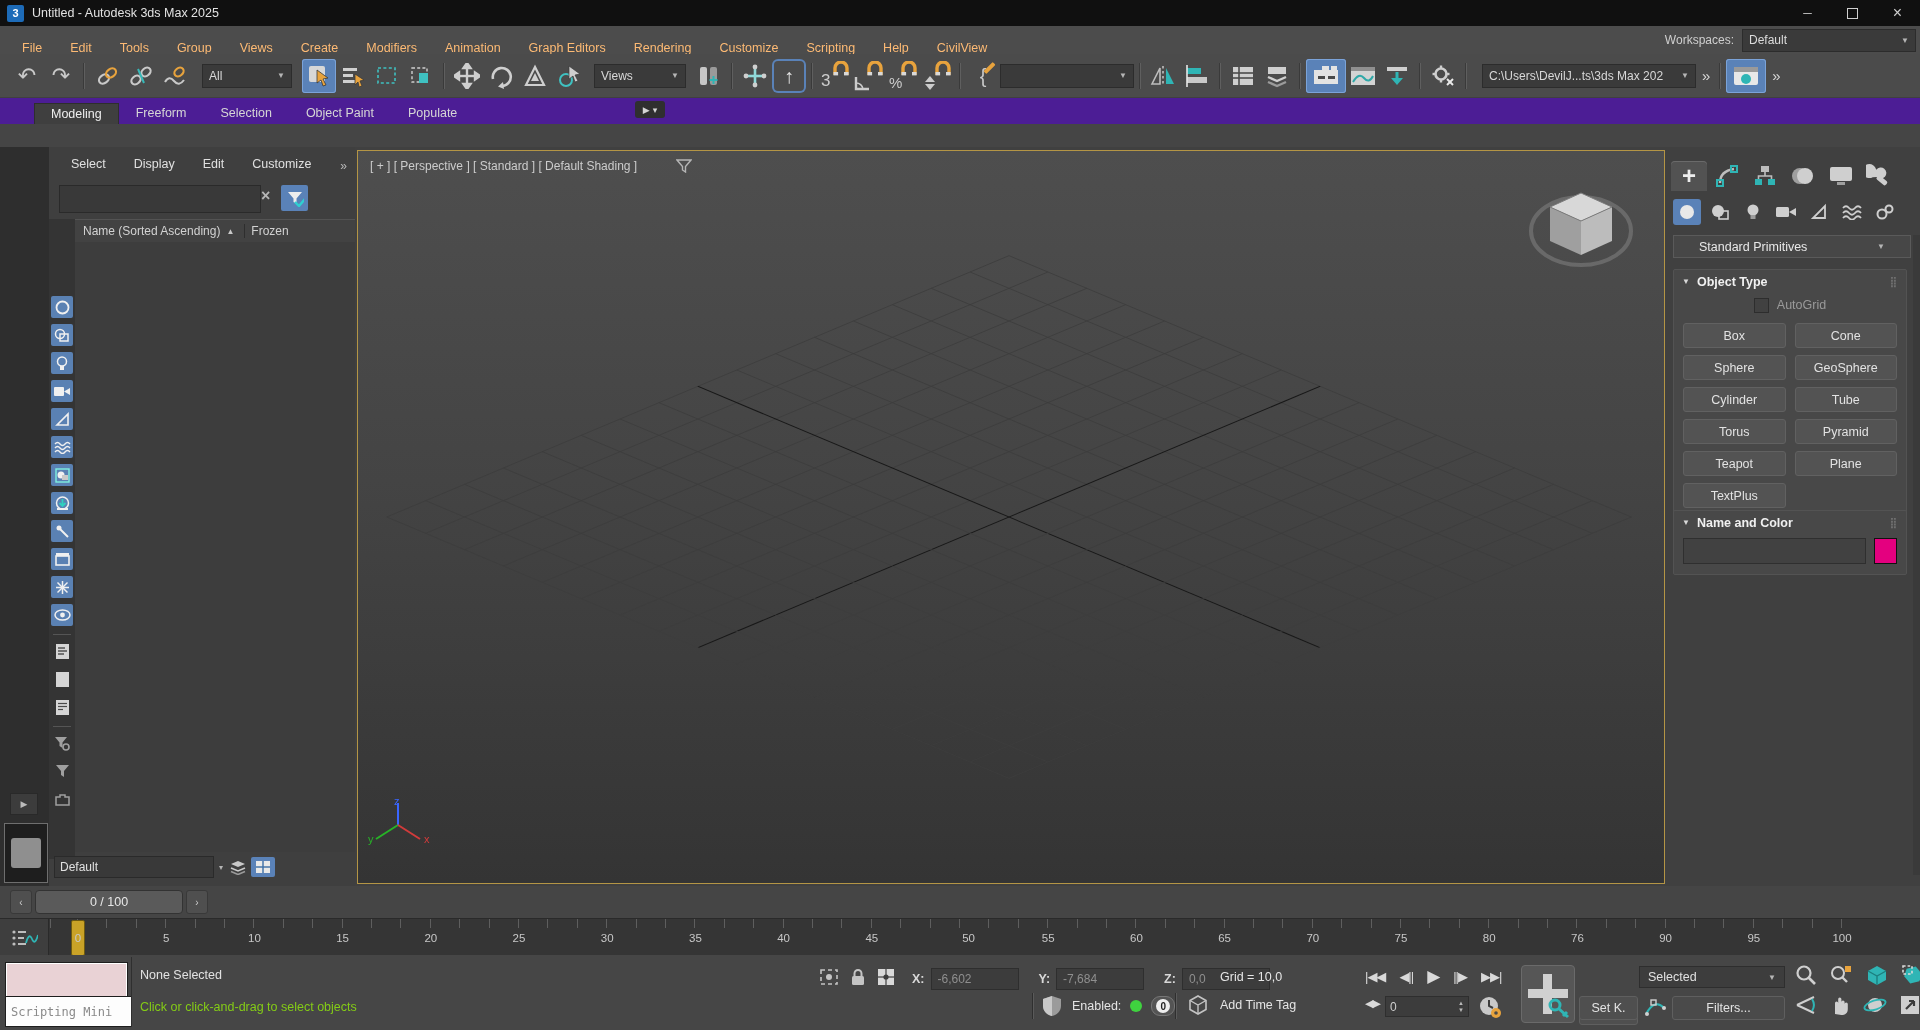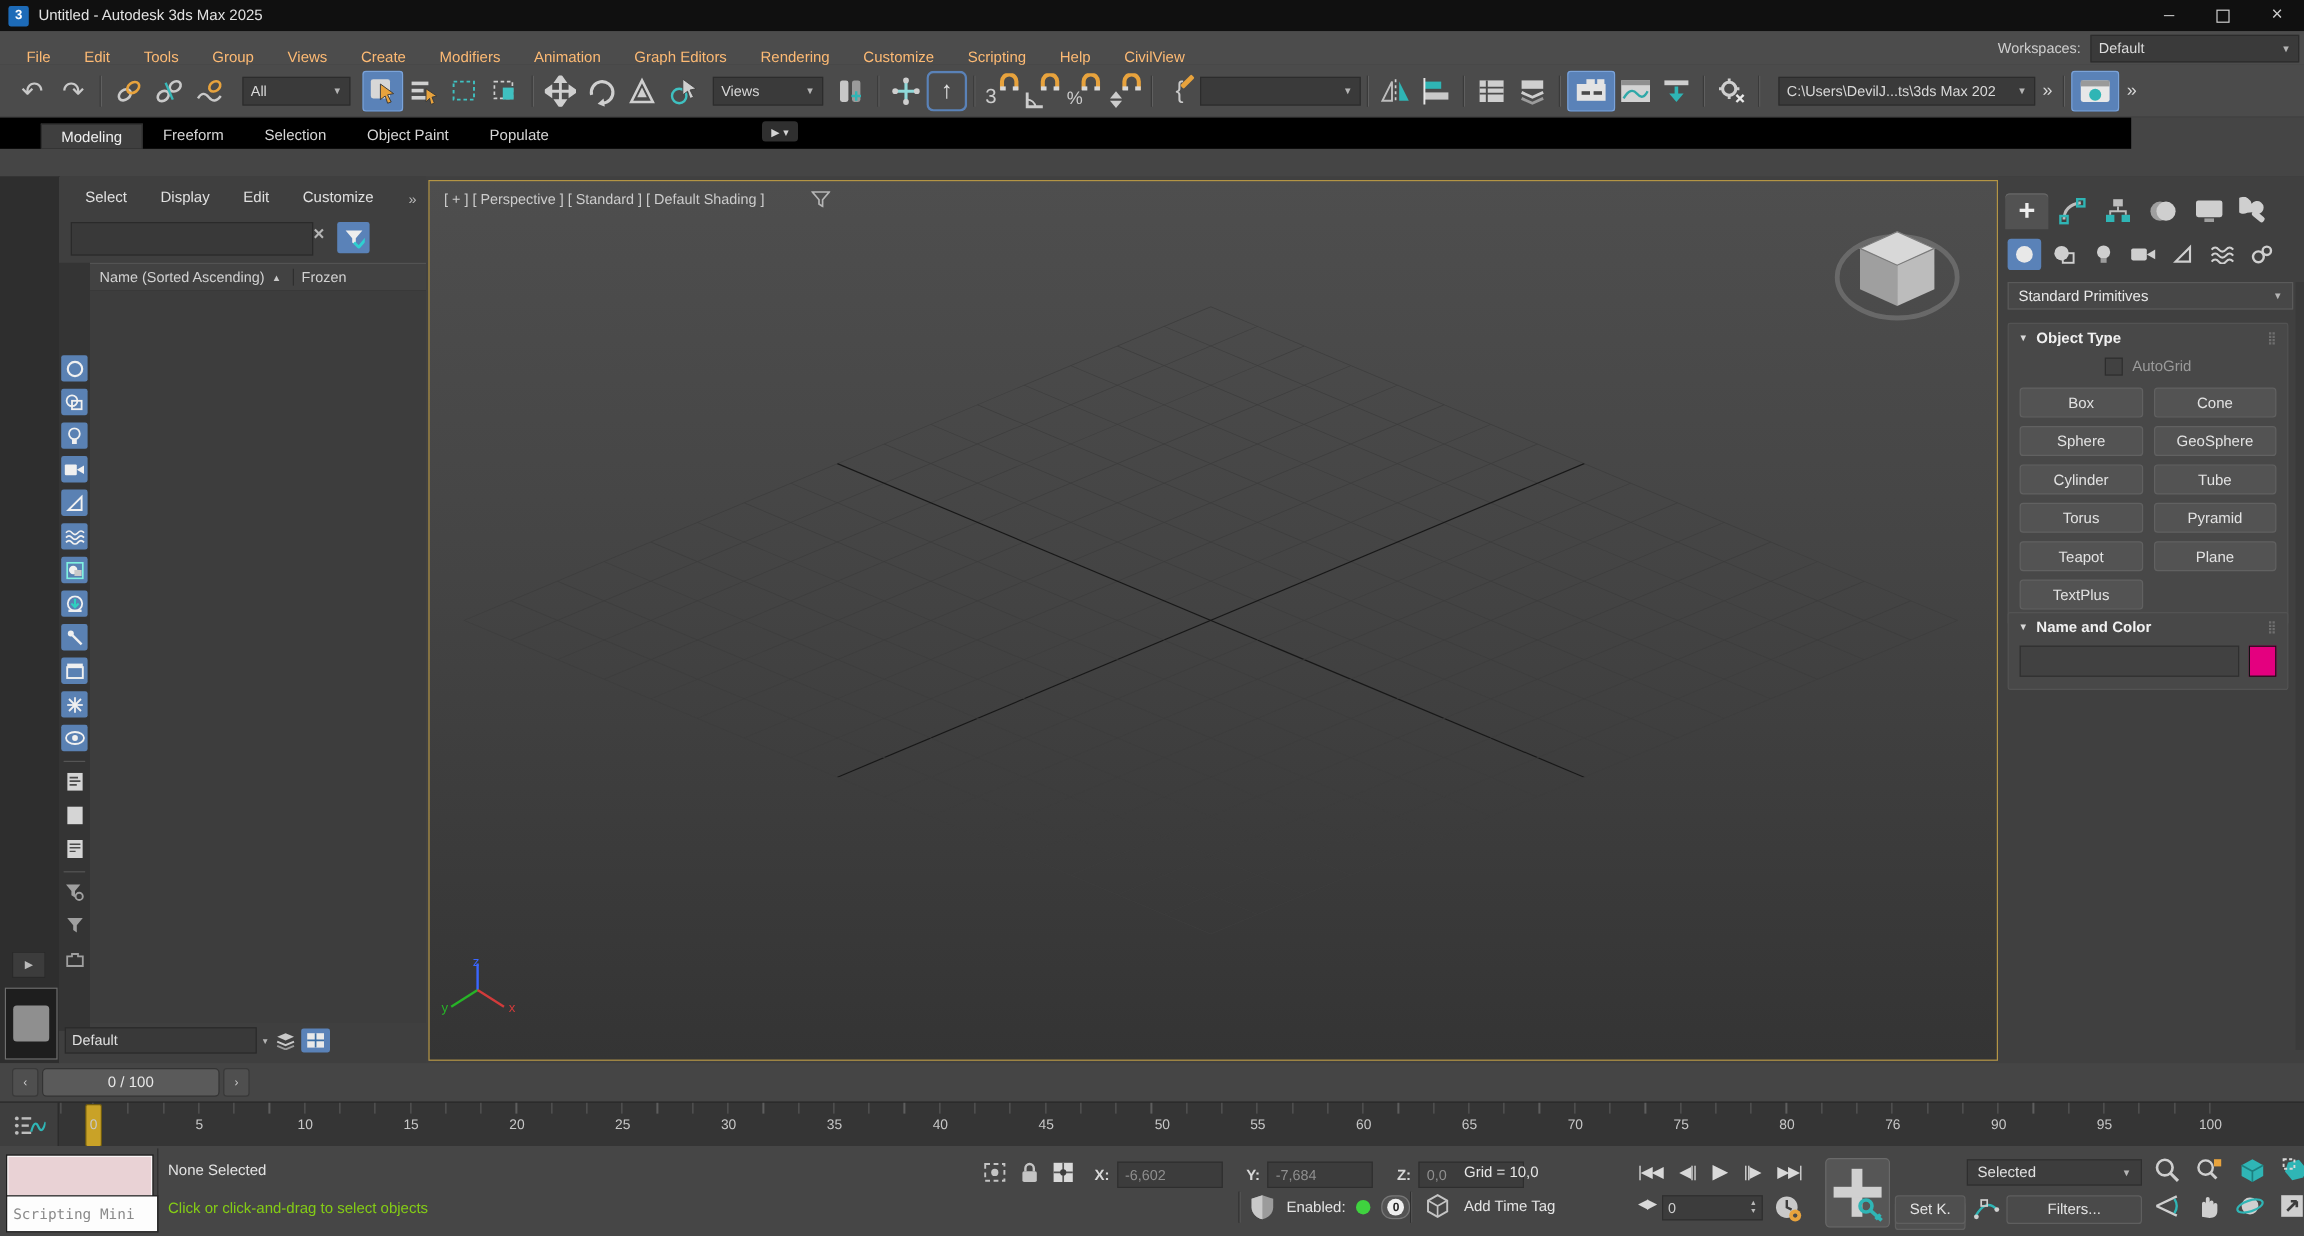--- a/index.html
+++ b/index.html
@@ -36,21 +36,21 @@
   .tglyph{font-size:19px;color:#c9c9c9;line-height:1;}
   .tdrop{height:22px;background:#3a3a3a;border:1px solid #2c2c2c;display:flex;align-items:center;
          justify-content:space-between;padding:0 6px;font-size:12px;color:#d8d8d8;flex:none;}
   .snapwrap{position:relative;width:34px;height:34px;flex:none;}
   .snaptxt{position:absolute;left:3px;bottom:2px;font-size:17px;color:#cccccc;}
   .snapmag{position:absolute;right:2px;top:2px;}
   #projpath{width:200px;margin-left:10px;}
   .chev{font-size:15px;color:#d8d8d8;letter-spacing:-2px;padding:0 6px;flex:none;}
 
   
-  #ribbontabs{left:0;top:98px;width:1776px;height:26px;background:#000000;display:flex;align-items:flex-end;padding-left:34px;box-sizing:border-box;}
+  #ribbontabs{left:0;top:98px;width:1920px;height:26px;background:#4c1d95;display:flex;align-items:flex-end;padding-left:34px;box-sizing:border-box;}
   .rtab{padding:3px 16px;font-size:12.5px;color:#d6d6d6;border:1px solid transparent;}
   .rtab.active{background:#3f3f3f;border:1px solid #2e2e2e;border-bottom:none;color:#efefef;}
   #ribbonmore{width:30px;height:17px;background:#2f2f2f;border-radius:3px;margin:0 0 3px 10px;display:flex;align-items:center;justify-content:center;color:#d5d5d5;font-size:9px;gap:3px;}
   #ribbonpanelrow{left:0;top:124px;width:1920px;height:23px;background:#4b4b4b;border-bottom:1px solid #383838;display:flex;align-items:center;}
   #polymod{margin-left:7px;height:19px;padding:0 12px;background:#474747;border:1px solid #5e5e5e;font-size:12px;color:#e0e0e0;display:flex;align-items:center;}
 
   
   #workarea{left:0;top:147px;width:1920px;height:739px;background:#404040;}
   #leftstrip{left:0;top:0;width:49px;height:739px;background:#2e2e2e;border-right:1px solid #242424;}
   #expand-btn{left:10px;top:646px;width:26px;height:20px;background:#3c3c3c;border:1px solid #292929;color:#bbb;font-size:9px;display:flex;align-items:center;justify-content:center;}
@@ -90,21 +90,21 @@
   #axis-tripod{position:absolute;left:8px;bottom:28px;}
 
   
   #cmdbg{left:1665px;top:0;width:255px;height:739px;background:#404040;}
   #cmdtabs{left:1671px;top:10px;width:240px;height:34px;display:flex;align-items:flex-end;gap:2px;}
   .cmdtab{width:36px;height:30px;display:flex;align-items:center;justify-content:center;border-radius:4px 4px 0 0;}
   .cmdtab.active{background:#525252;box-shadow:inset 0 1px 0 #6a6a6a;}
   #cmdcats{left:1671px;top:50px;width:240px;height:30px;display:flex;align-items:center;gap:5px;padding-left:2px;box-sizing:border-box;}
   .catico{width:28px;height:26px;display:flex;align-items:center;justify-content:center;border-radius:3px;}
   .catico.on{background:#5a82b8;}
-  #cmddrop{left:1673px;top:88px;width:238px;height:23px;background:#474747;border:1px solid #5a5a5a;display:flex;align-items:center;justify-content:space-between;padding:0 8px;font-size:12.5px;color:#e8e8e8;box-sizing:border-box;}
+  #cmddrop{left:1673px;top:88px;width:238px;height:23px;background:#474747;border:1px solid #5a5a5a;display:flex;align-items:center;justify-content:space-between;padding:0 25px;font-size:12.5px;color:#e8e8e8;box-sizing:border-box;}
   .rollout{position:absolute;left:1673px;width:232px;background:#484848;border:1px solid #535353;border-radius:2px;}
   .rollhead{height:23px;display:flex;align-items:center;font-size:12.5px;font-weight:bold;color:#f0f0f0;padding:0 8px;gap:7px;}
   .rollarrow{font-size:8px;color:#d8d8d8;}
   .rolldots{margin-left:auto;color:#6f6f6f;font-size:10px;letter-spacing:1px;}
   #autogrid-row{display:flex;align-items:center;justify-content:center;gap:8px;height:24px;}
   #autogrid-box{width:13px;height:13px;background:#414141;border:1px solid #2d2d2d;}
   #autogrid-label{font-size:12.5px;color:#9a9a9a;}
   #objgrid{display:grid;grid-template-columns:1fr 1fr;gap:7px 9px;padding:6px 9px 12px 9px;}
   .objbtn{height:23px;background:#535353;border:1px solid #616161;border-radius:3px;color:#e2e2e2;
           font-size:12.5px;display:flex;align-items:center;justify-content:center;}

